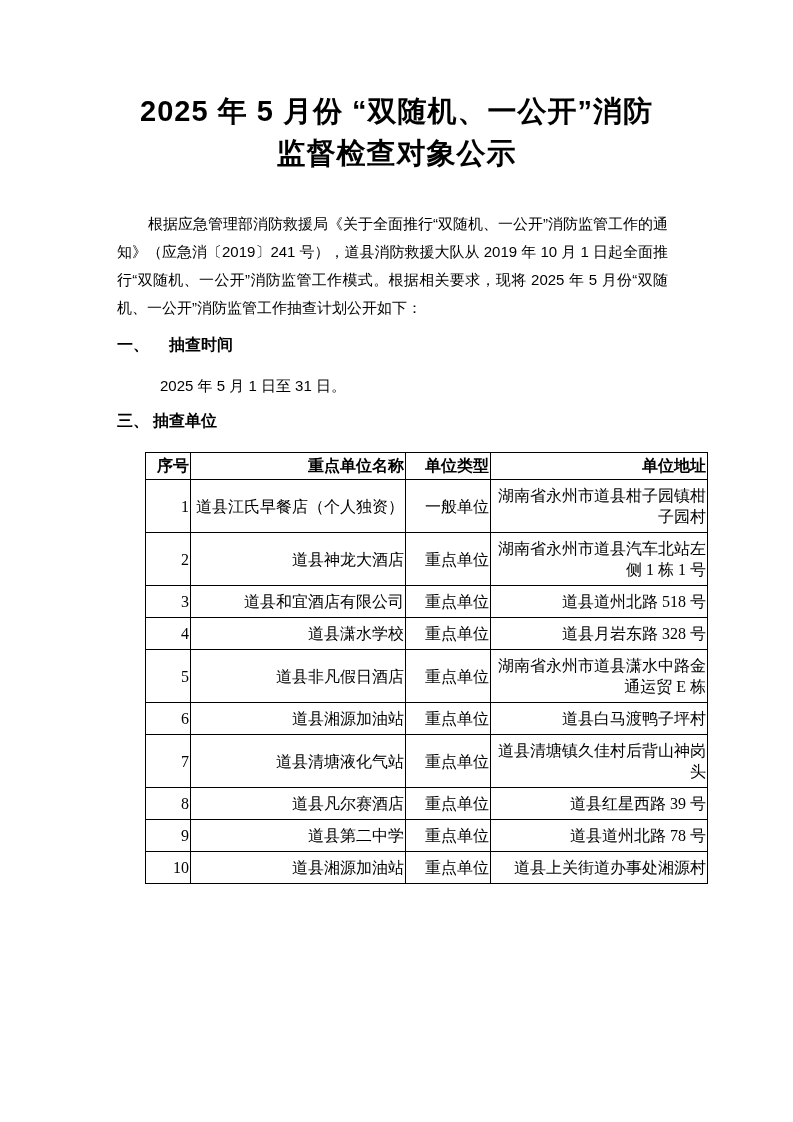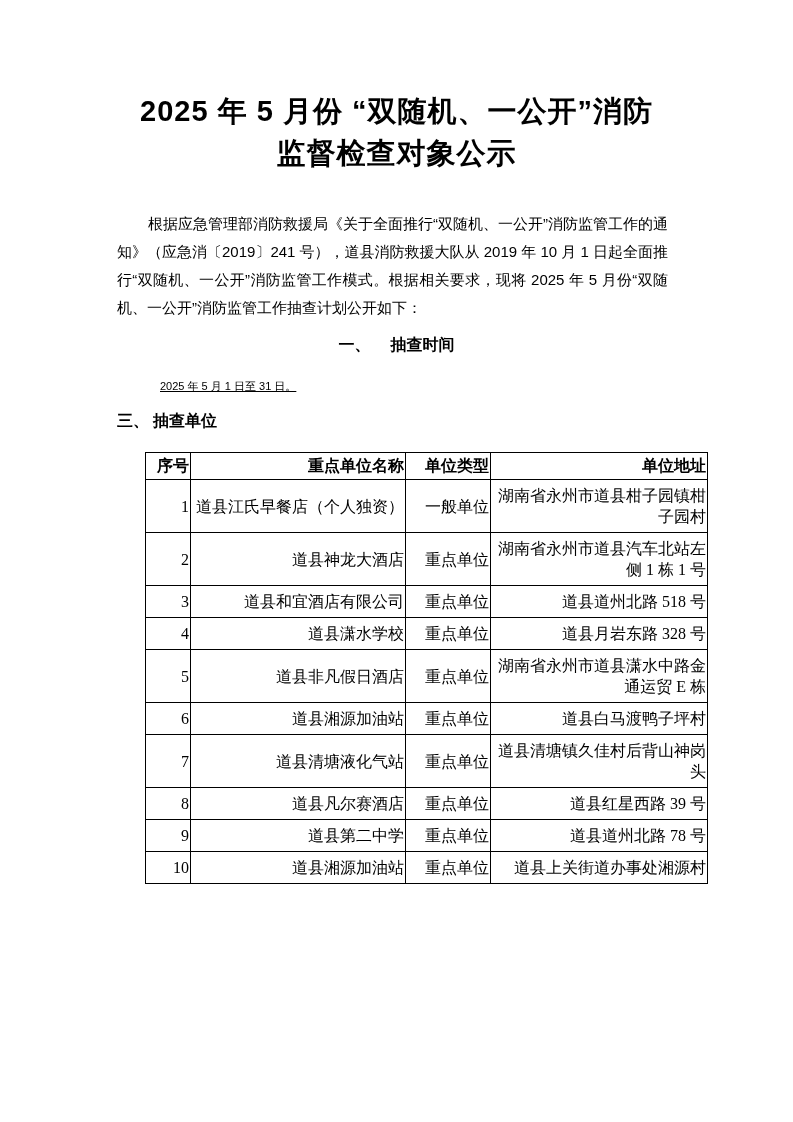--- a/index.html
+++ b/index.html
@@ -28,31 +28,30 @@
     text-align: justify;
     text-indent: 31px;
   }
   .section { margin: 0; }
   .sec-heading {
     margin: 0;
     font-size: 16px;
     line-height: 21px;
     font-weight: bold;
   }
-  .sec1 .sec-heading { margin-top: 12px; text-align: center; }
+  .sec1 .sec-heading { margin-top: 12px; }
   .sec2 .sec-heading { margin-top: 12px; }
   .sec3 .sec-heading { margin-top: 10px; }
   .sec-num { display: inline-block; }
   .sec1 .sec-num { margin-right: 20px; }
   .sec2 .sec-num, .sec3 .sec-num { margin-right: 4px; }
   .sec1-body {
     margin: 17px 0 0 43px;
-    font-size: 11px;
+    font-size: 15px;
     line-height: 28px;
-    text-decoration: underline;
   }
   .sec2-body {
     margin: 16px 0 0 25px;
     font-size: 15px;
     line-height: 29px;
     text-align: justify;
     text-indent: 30px;
   }
   table.units {
     border-collapse: collapse;

